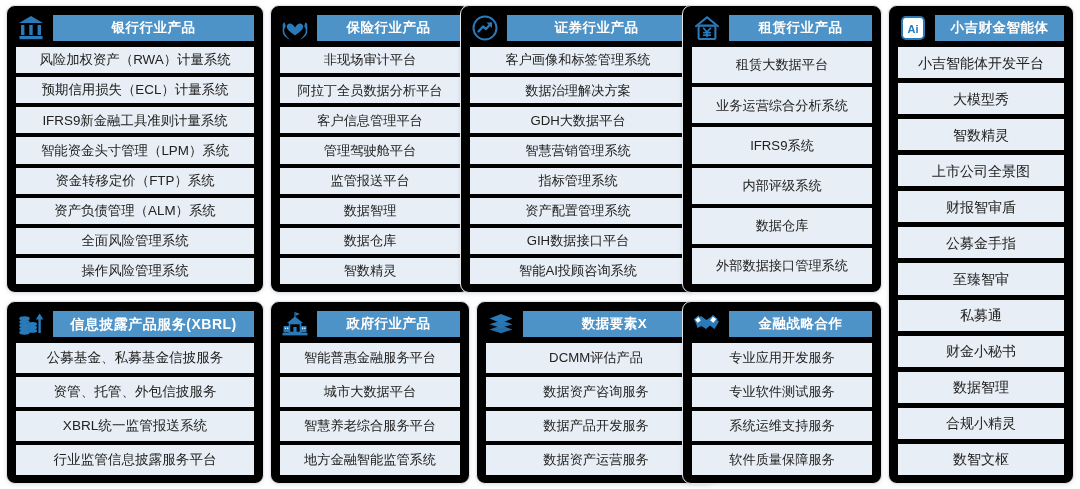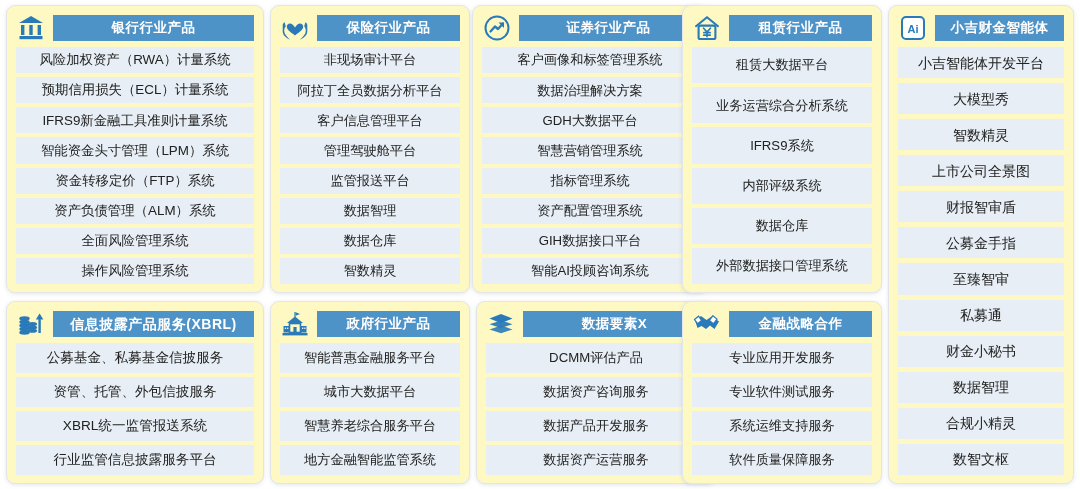--- a/index.html
+++ b/index.html
@@ -11,21 +11,21 @@
     overflow: hidden;
   }
   #board {
     position: relative;
     width: 1080px;
     height: 489px;
     background: #ffffff;
   }
   .card {
     position: absolute;
-    background: #fef9c3;
+    background: #000000;
     border: 1px solid #e2e6ea;
     border-radius: 9px;
     box-shadow: 0 1px 4px rgba(120,130,145,0.20);
     padding: 7px 9px 8px 9px;
     display: flex;
     flex-direction: column;
   }
   .card-head {
     display: flex;
     align-items: center;
@@ -74,21 +74,21 @@
     text-align: center;
     line-height: 1;
     flex: 1 1 0;
     min-height: 0;
     padding: 6px 3px;
     white-space: nowrap;
   }
   
   #card-bank      { left: 6px;   top: 5px;   width: 258px; height: 288px; }
   #card-insurance { left: 270px; top: 5px;   width: 200px; height: 288px; }
-  #card-security  { left: 472px; top: 5px;   width: 236px; height: 288px; }
+  #card-security  { left: 460px; top: 5px;   width: 236px; height: 288px; }
   #card-leasing   { left: 682px; top: 5px;   width: 200px; height: 288px; }
   #card-ai        { left: 888px; top: 5px;   width: 186px; height: 479px; }
   #card-xbrl      { left: 6px;   top: 301px; width: 258px; height: 183px; }
   #card-gov       { left: 270px; top: 301px; width: 200px; height: 183px; }
   #card-dataX     { left: 476px; top: 301px; width: 240px; height: 183px; }
   #card-alliance  { left: 682px; top: 301px; width: 200px; height: 183px; }
 
   #card-bank .row-item      { font-size: 13.4px; }
   #card-xbrl .row-item      { font-size: 13.6px; }
   #card-xbrl .card-title    { font-size: 14px; }

